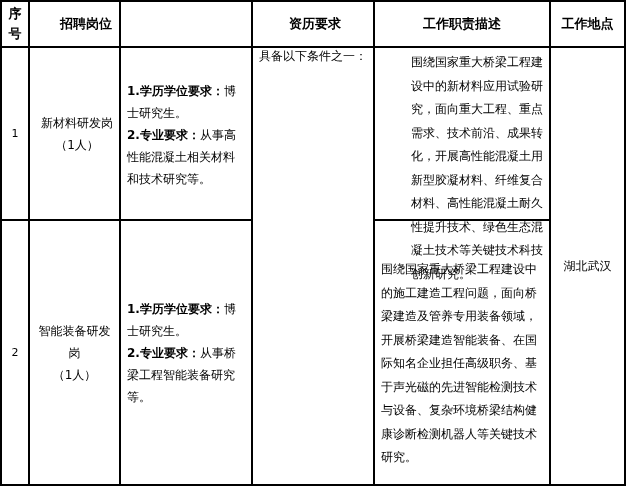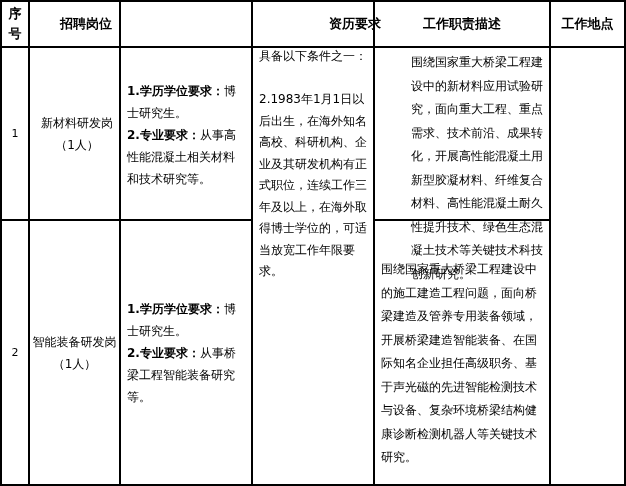--- a/index.html
+++ b/index.html
@@ -30,45 +30,45 @@
   <div class="line v" style="left:0;top:0;height:486px;"></div>
   <div class="line v" style="left:28px;top:0;height:486px;"></div>
   <div class="line v" style="left:119px;top:0;height:486px;"></div>
   <div class="line v" style="left:251px;top:0;height:486px;"></div>
   <div class="line v" style="left:373px;top:0;height:486px;"></div>
   <div class="line v" style="left:549px;top:0;height:486px;"></div>
   <div class="line v" style="left:624px;top:0;height:486px;"></div>
 
   <div class="cell hdr" style="left:2px;top:2px;width:26px;height:44px;line-height:20px;padding:16px 4px;">序号</div>
   <div class="cell hdr" style="left:30px;top:2px;width:112px;height:44px;">招聘岗位</div>
-  <div class="cell hdr" style="left:253px;top:2px;width:124px;height:44px;margin-left:40px;">资历要求</div>
+  <div class="cell hdr" style="left:253px;top:2px;width:124px;height:44px;">资历要求</div>
   <div class="cell hdr" style="left:375px;top:2px;width:174px;height:44px;">工作职责描述</div>
   <div class="cell hdr" style="left:551px;top:2px;width:73px;height:44px;">工作地点</div>
 
   <div class="cell center num" style="left:2px;top:48px;width:26px;height:171px;">1</div>
   <div class="cell center" style="left:30px;top:48px;width:94px;height:171px;">
     <span>新材料研发岗</span>
     <span>（1人）</span>
   </div>
   <div class="cell txt" style="left:121px;top:80px;width:130px;">
     <span class="b">1.学历学位要求：</span><span>博士研究生。</span><br>
     <span class="b">2.专业要求：</span><span>从事高性能混凝土相关材料和技术研究等。</span>
   </div>
   <div class="cell txt" style="left:375px;top:51px;width:174px;line-height:23.5px;padding-left:36px;">围绕国家重大桥梁工程建设中的新材料应用试验研究，面向重大工程、重点需求、技术前沿、成果转化，开展高性能混凝土用新型胶凝材料、纤维复合材料、高性能混凝土耐久性提升技术、绿色生态混凝土技术等关键技术科技创新研究。</div>
 
   <div class="cell center num" style="left:2px;top:221px;width:26px;height:263px;">2</div>
-  <div class="cell center" style="left:30px;top:221px;width:89px;height:263px;padding:0 0;">
+  <div class="cell center" style="left:30px;top:221px;width:89px;height:263px;padding:0 6px;">
     <span>智能装备研发岗</span>
     <span>（1人）</span>
   </div>
   <div class="cell txt" style="left:121px;top:298px;width:130px;">
     <span class="b">1.学历学位要求：</span><span>博士研究生。</span><br>
     <span class="b">2.专业要求：</span><span>从事桥梁工程智能装备研究等。</span>
   </div>
   <div class="cell txt" style="left:375px;top:258px;width:174px;line-height:23.5px;">围绕国家重大桥梁工程建设中的施工建造工程问题，面向桥梁建造及管养专用装备领域，开展桥梁建造智能装备、在国际知名企业担任高级职务、基于声光磁的先进智能检测技术与设备、复杂环境桥梁结构健康诊断检测机器人等关键技术研究。</div>
 
   <div class="cell txt" style="left:253px;top:46px;width:124px;line-height:21.5px;">
     <span>具备以下条件之一：</span><br>
     <br>
-    <span>2.1983年1月1日以后出生，在海外知名高校、科研机构、企业及其研发机构有正式职位，连续工作三年及以上，在海外取得博士学位的，可适当放宽工作年限要求。</span>
   </div>
 
+  <div class="cell center" style="left:551px;top:48px;width:73px;height:436px;">湖北武汉</div>
 </div>
 
 </body></html>

